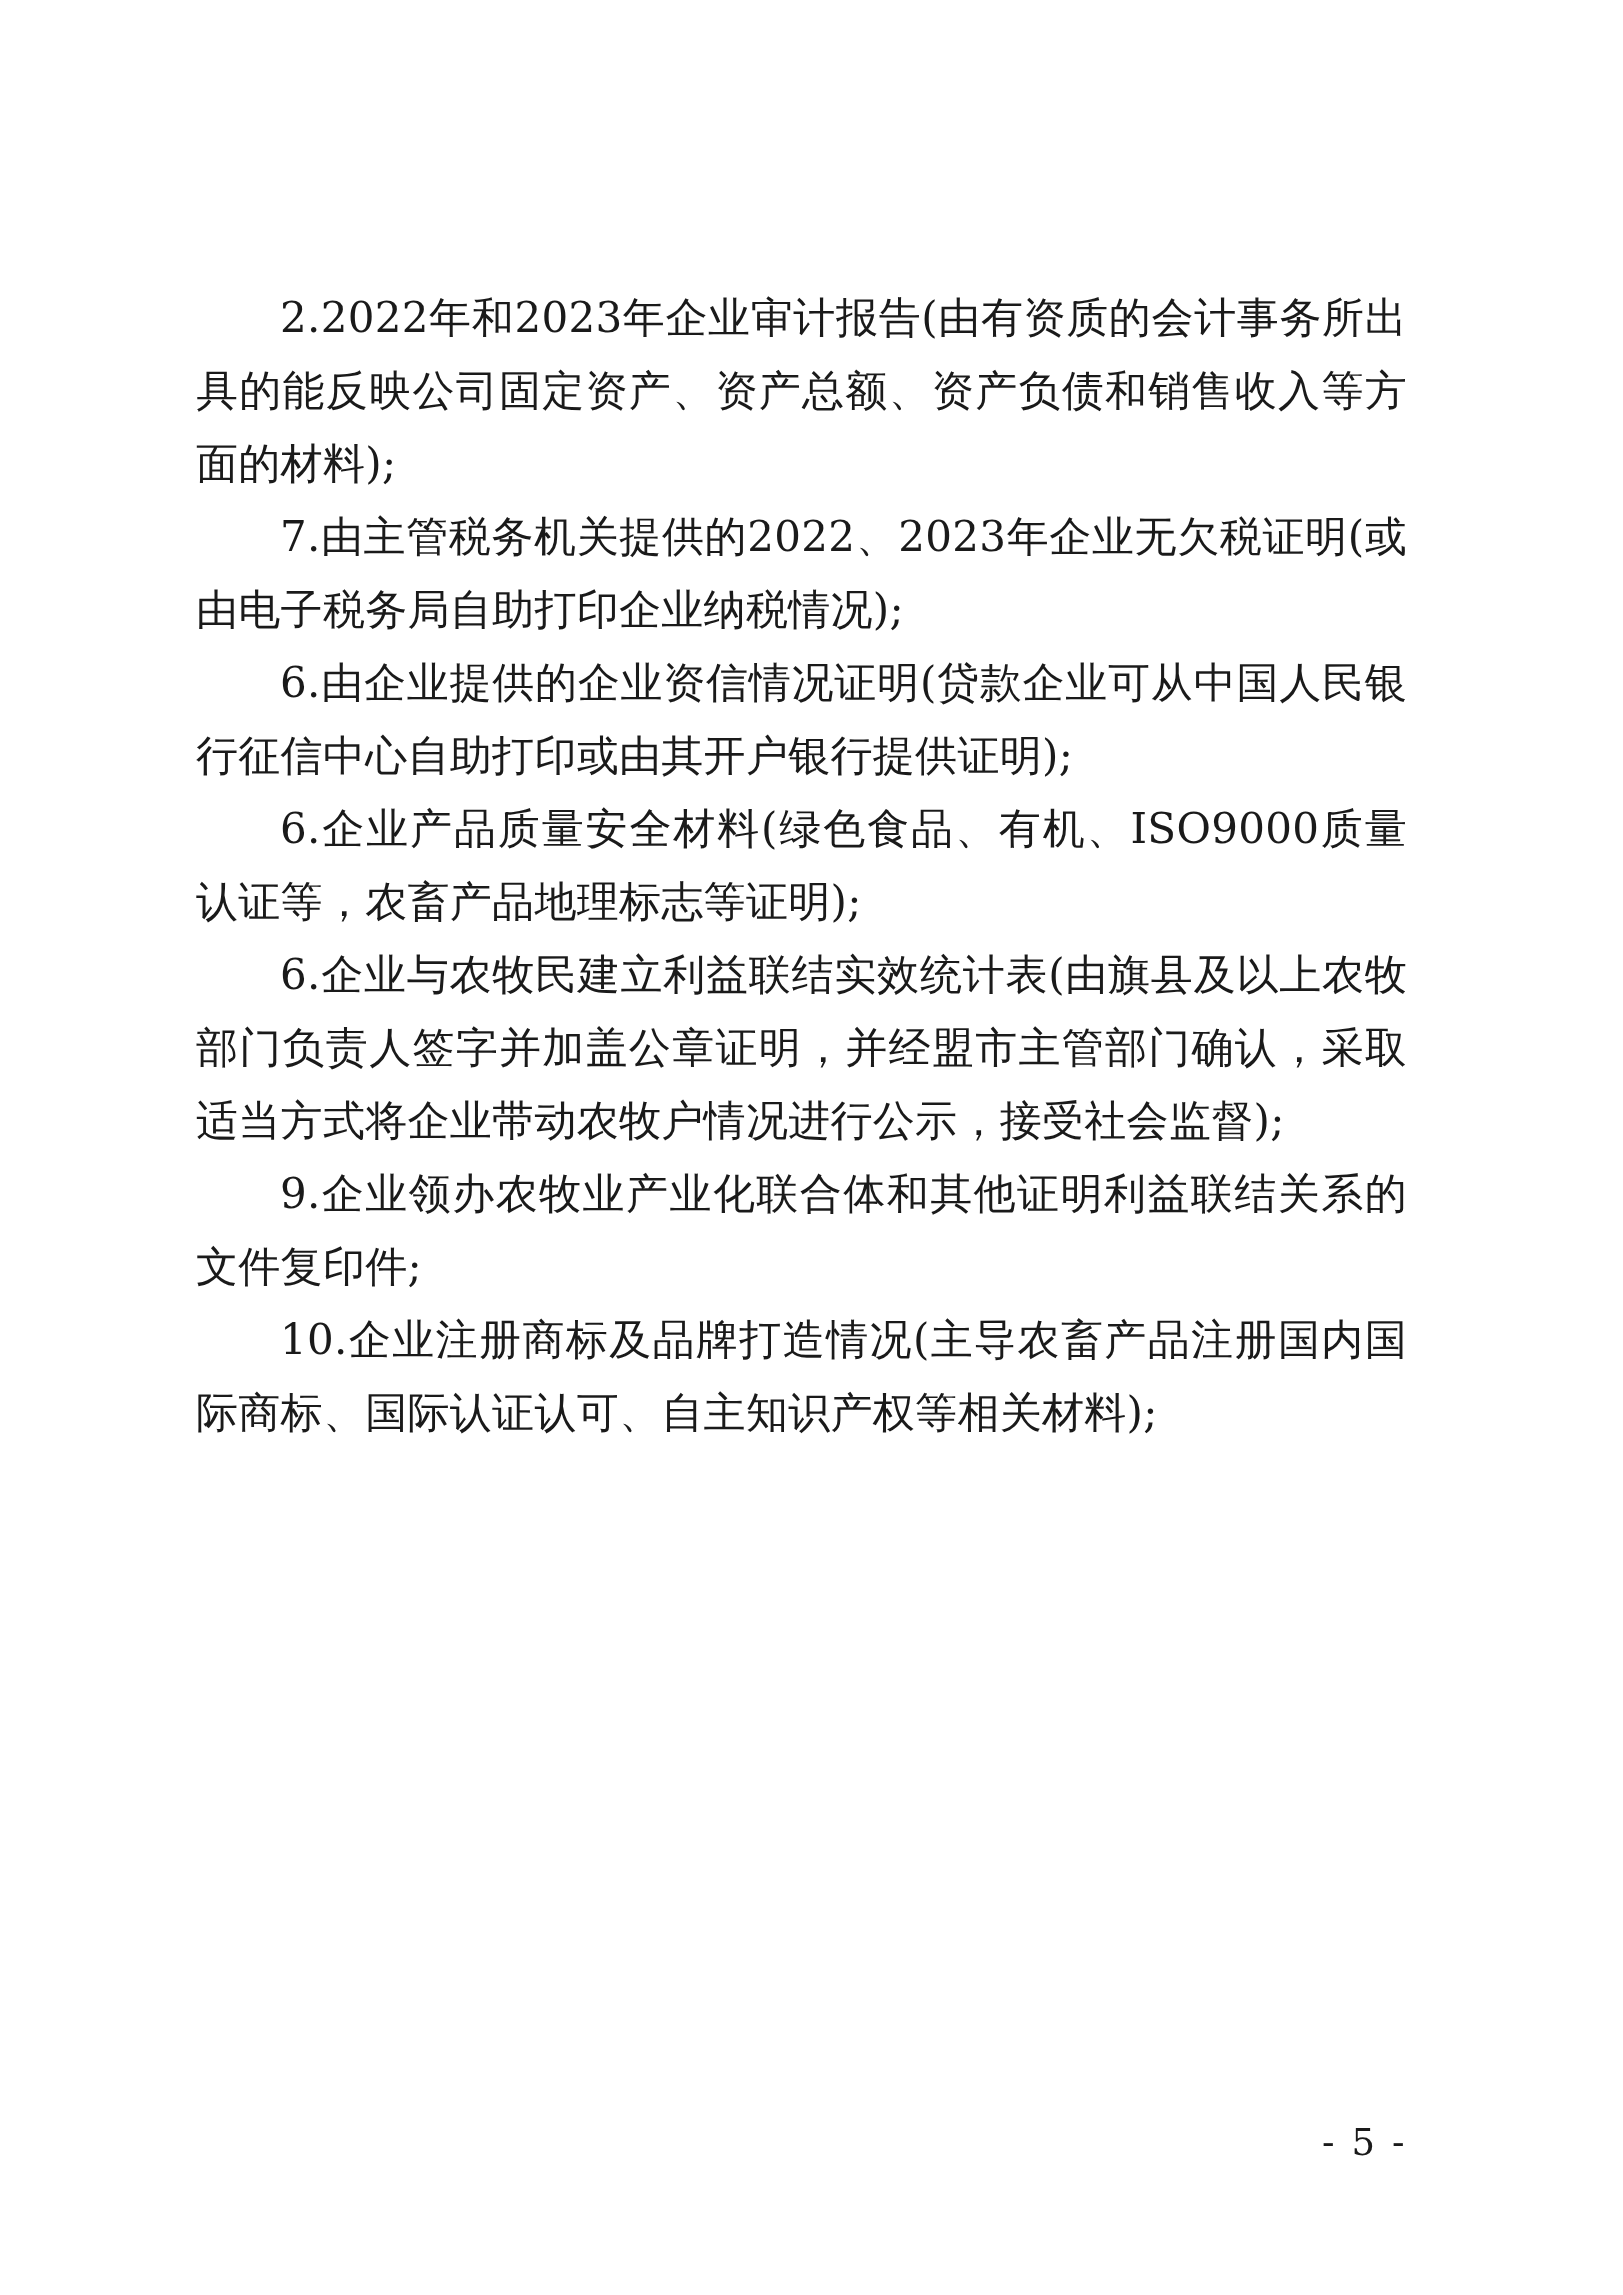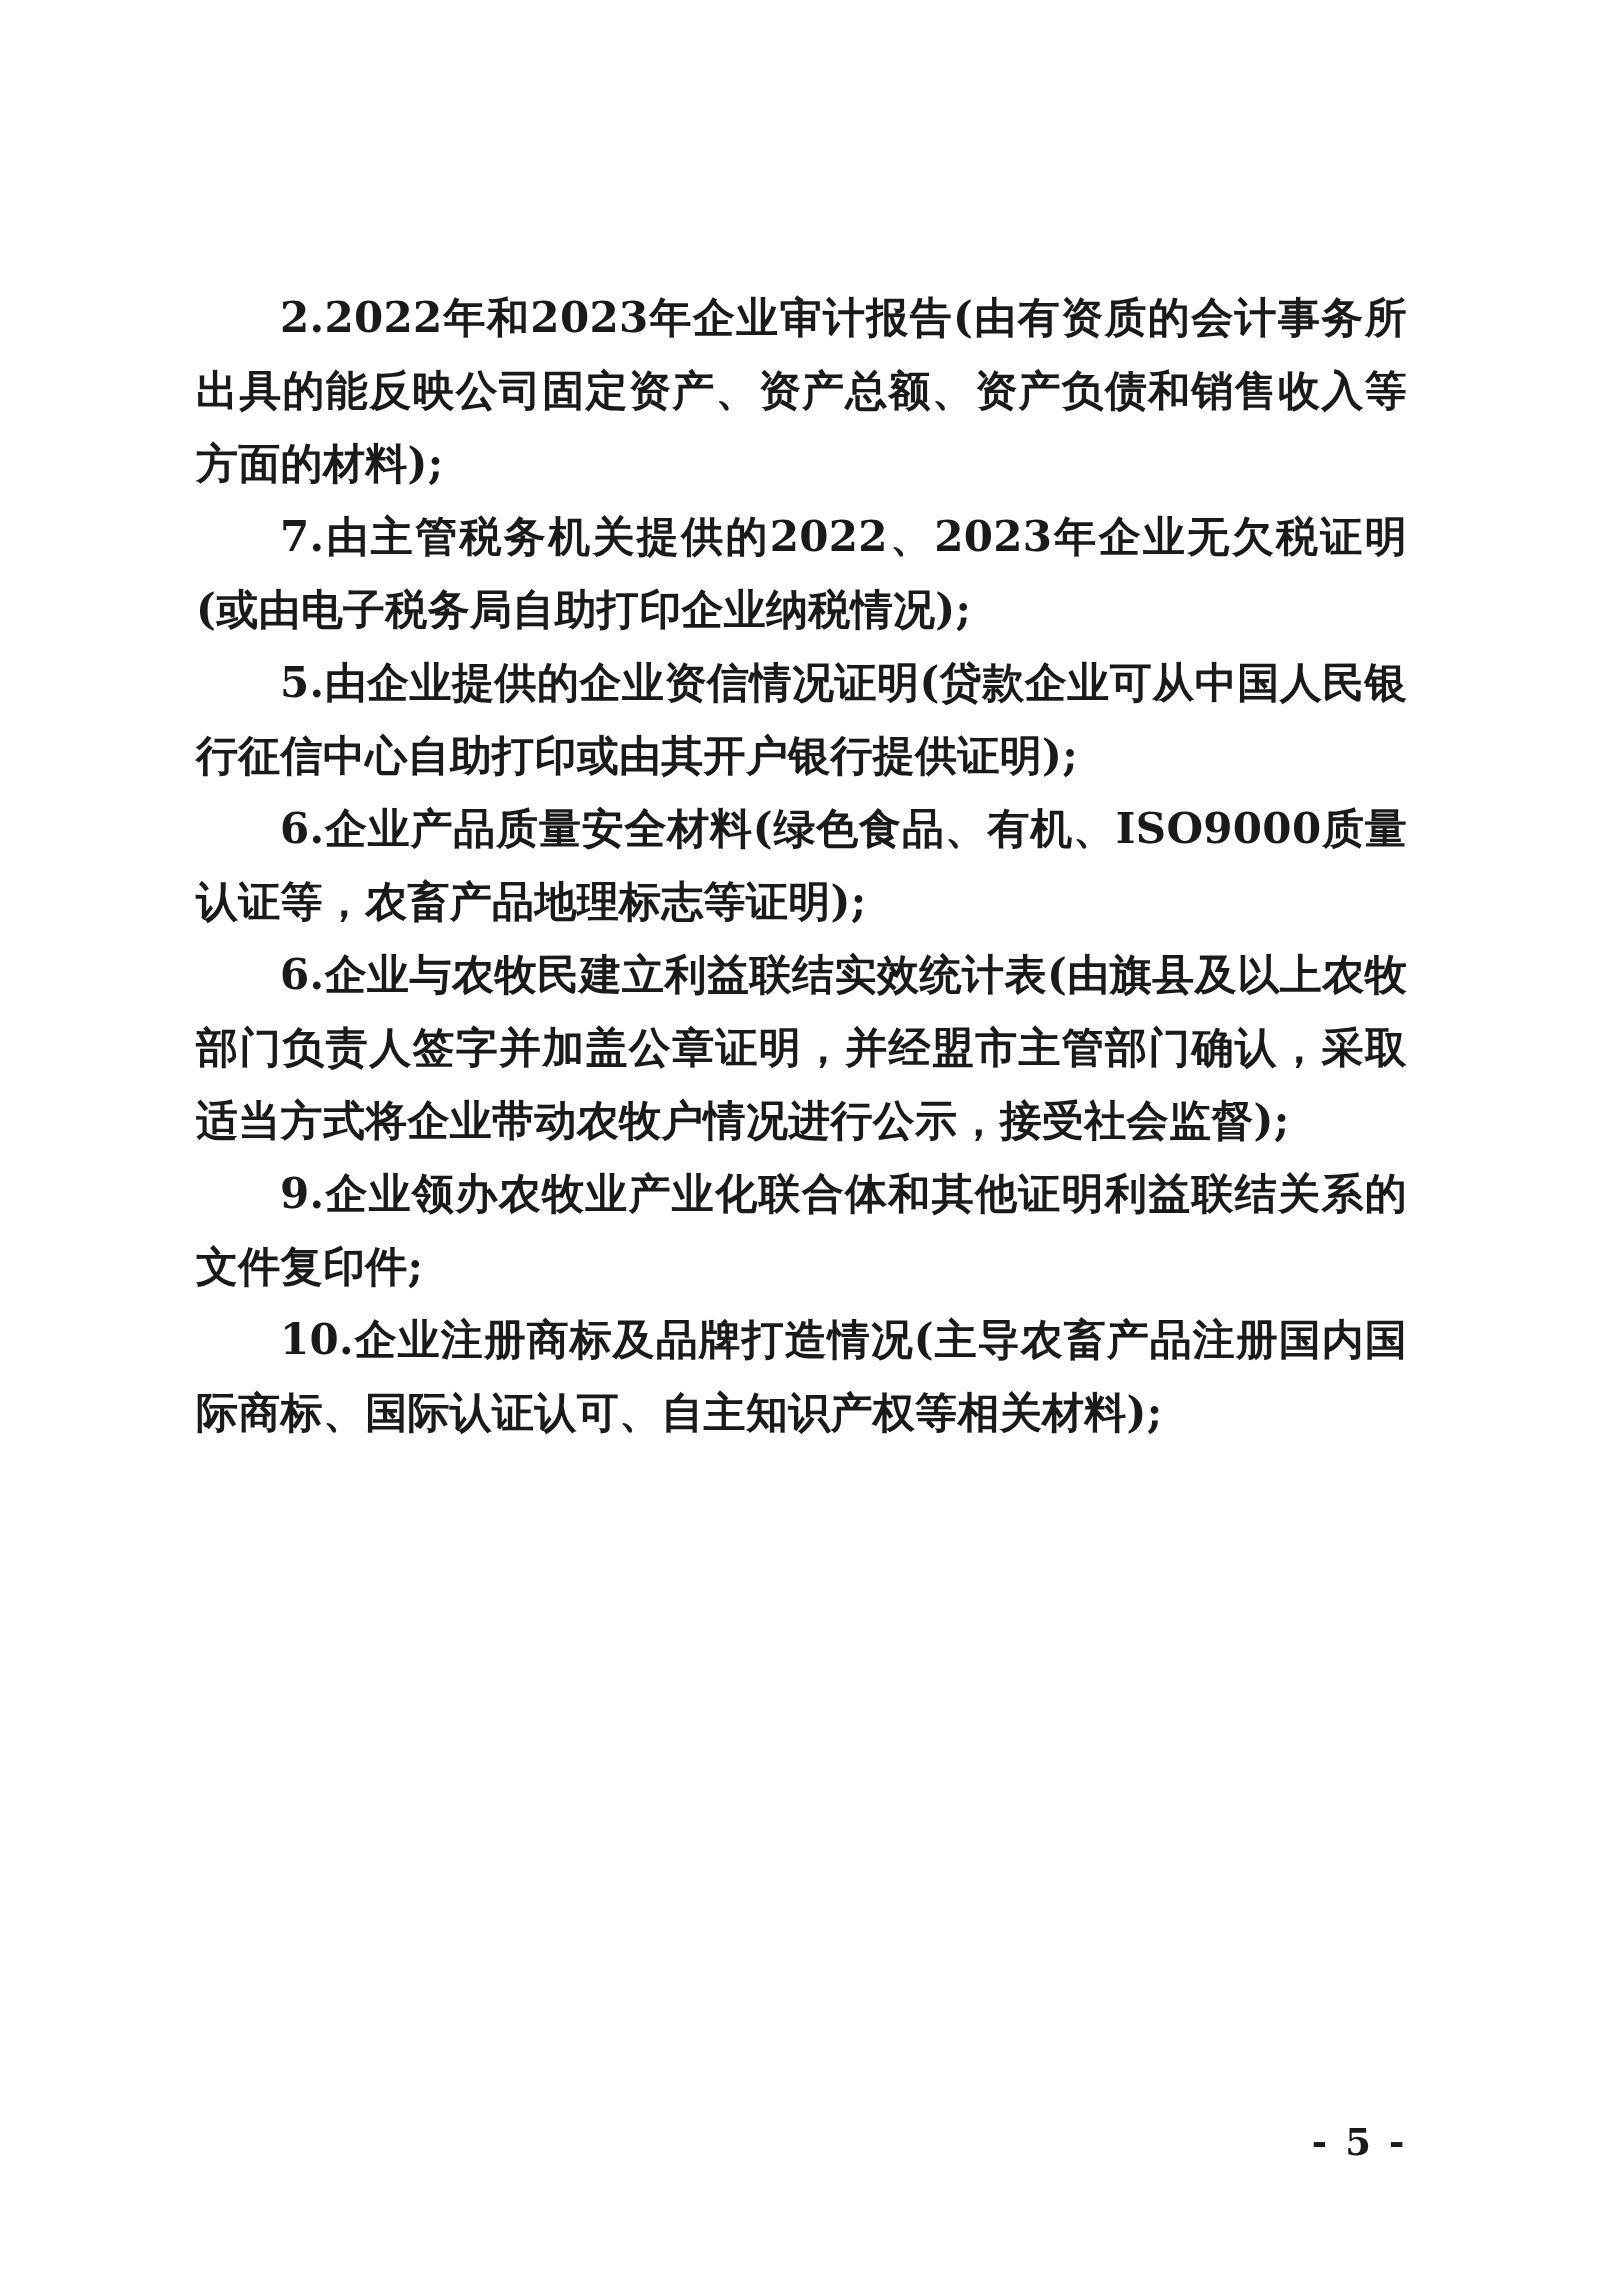--- a/index.html
+++ b/index.html
@@ -17,21 +17,20 @@
     overflow: hidden;
   }
   .page {
     position: absolute;
     left: 0;
     top: 0;
     width: 1623px;
     height: 2295px;
     box-sizing: border-box;
     padding: 281px 216px 0 196px;
-    font-weight: bold;
   }
   .body-text {
     font-size: 42px;
     line-height: 73px;
     letter-spacing: 0.3px;
     text-align: justify;
     text-justify: inter-ideograph;
   }
   .para {
     text-indent: 84px;
@@ -50,21 +49,21 @@
     color: #1a1a1a;
   }
 </style>
 </head>
 <body>
 
 <div class="page">
   <div class="body-text">
     <p class="para">2.2022年和2023年企业审计报告(由有资质的会计事务所出具的能反映公司固定资产、资产总额、资产负债和销售收入等方面的材料);</p>
     <p class="para">7.由主管税务机关提供的2022、2023年企业无欠税证明(或由电子税务局自助打印企业纳税情况);</p>
-    <p class="para">5.由企业提供的企业资信情况证明(贷款企业可从中国人民银行征信中心自助打印或由其开户银行提供证明);</p>
+    <p class="para">6.由企业提供的企业资信情况证明(贷款企业可从中国人民银行征信中心自助打印或由其开户银行提供证明);</p>
     <p class="para">6.企业产品质量安全材料(绿色食品、有机、ISO9000质量认证等，农畜产品地理标志等证明);</p>
     <p class="para">6.企业与农牧民建立利益联结实效统计表(由旗县及以上农牧部门负责人签字并加盖公章证明，并经盟市主管部门确认，采取适当方式将企业带动农牧户情况进行公示，接受社会监督);</p>
     <p class="para">9.企业领办农牧业产业化联合体和其他证明利益联结关系的文件复印件;</p>
     <p class="para">10.企业注册商标及品牌打造情况(主导农畜产品注册国内国际商标、国际认证认可、自主知识产权等相关材料);</p>
   </div>
   <div class="page-number">- 5 -</div>
 </div>
 
 
 </body></html>

